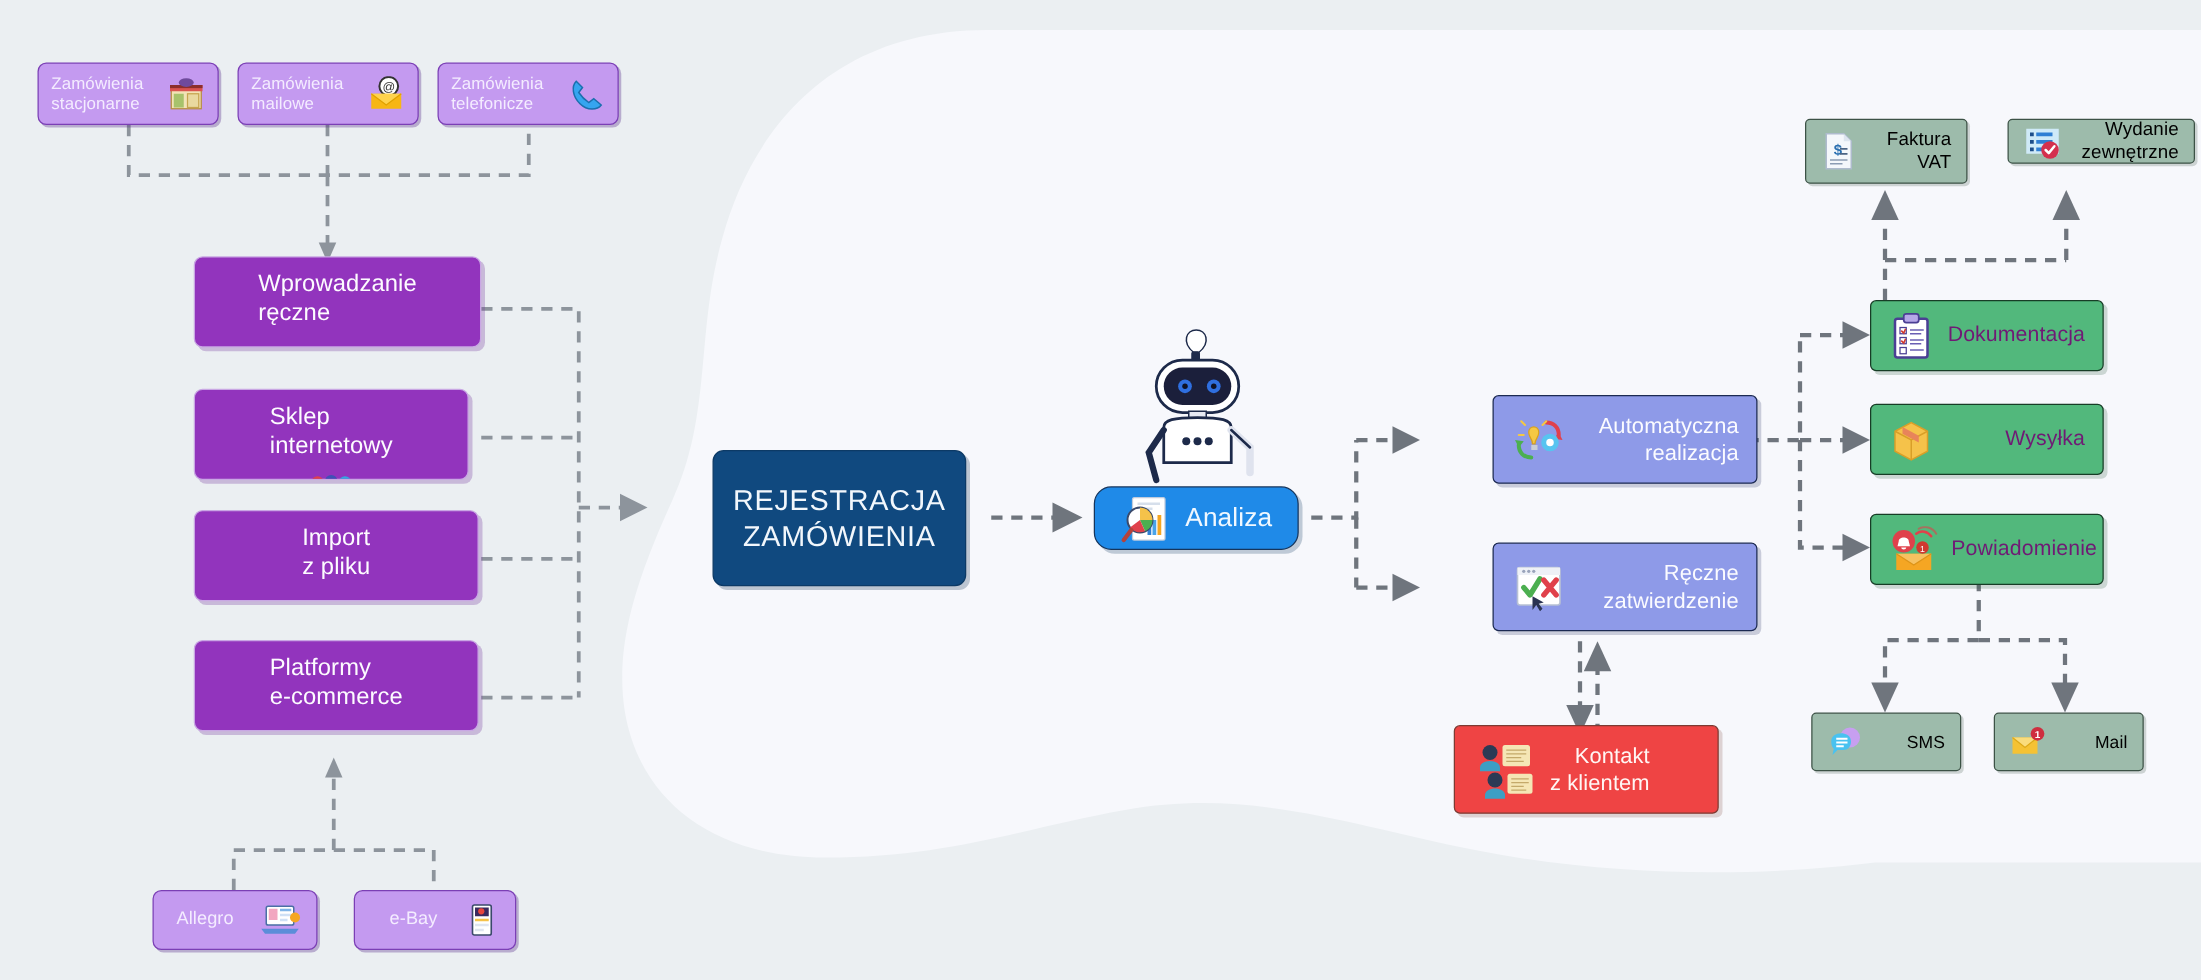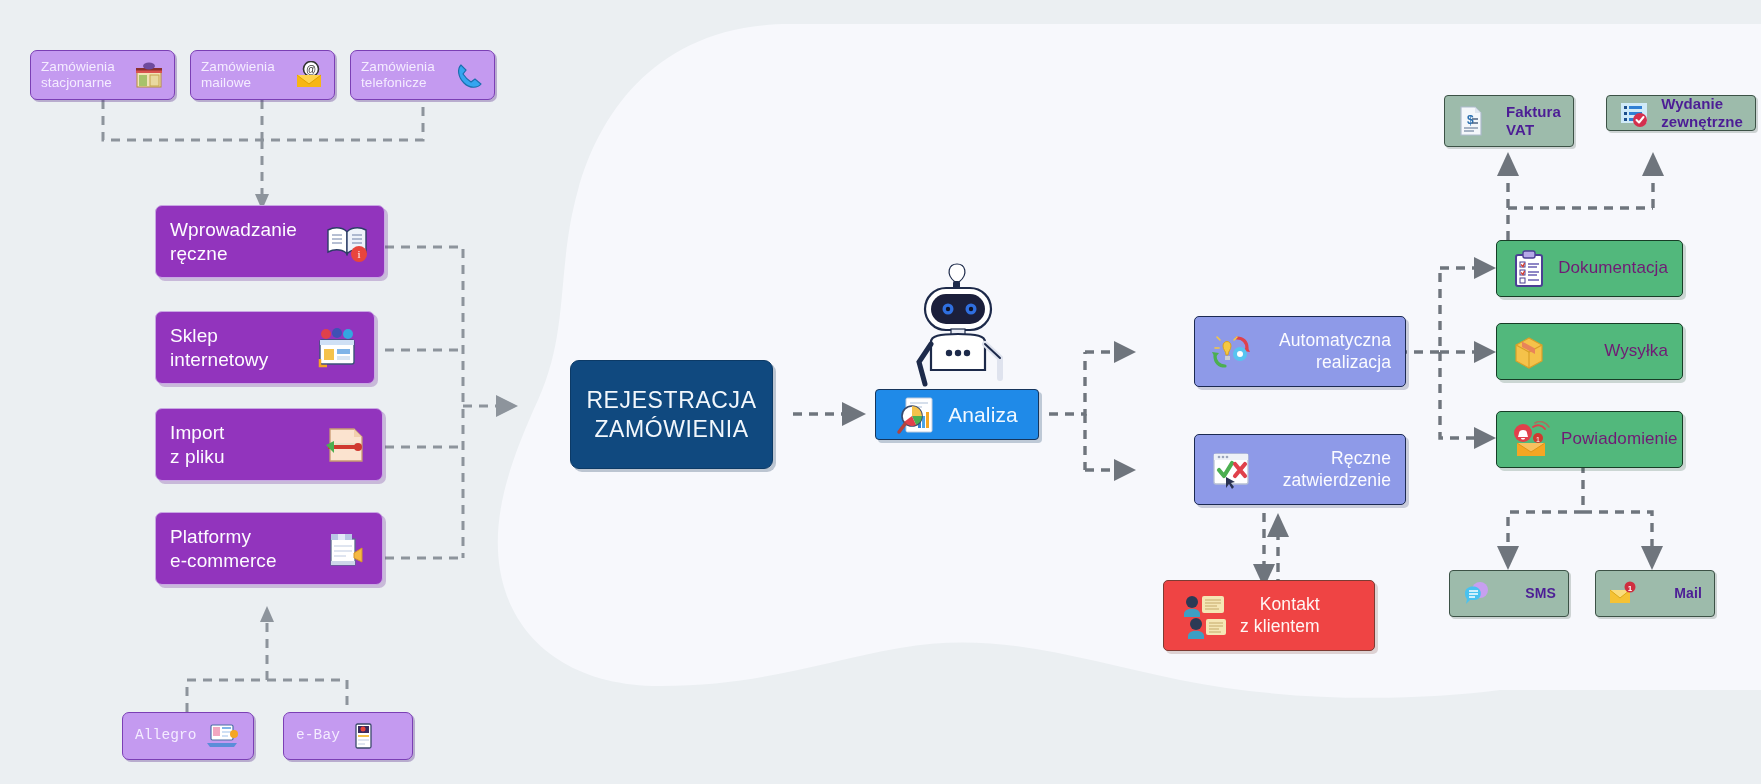--- a/index.html
+++ b/index.html
@@ -42,34 +42,34 @@
     gap:6px;
   }
   .chip-src .lbl{font-size:13.5px;color:#f4ecff;text-align:left;}
 
   
   .box-purple{
     background:#9234bd;
     border:1.5px solid #c9a7e4;
     box-shadow:3px 3px 0 rgba(120,60,160,.30);
     padding:10px 14px;
-    justify-content:space-between;
+    justify-content:flex-start;
     gap:10px;
+    flex-direction:column;
   }
   .box-purple .lbl{font-size:19px;color:#fdfbff;}
 
   
   .chip-mkt{
     background:#c49af0;
     border:1.5px solid #7b3fb5;
     box-shadow:2px 2px 0 rgba(90,50,140,.35);
     padding:8px 12px;
-    justify-content:flex-start;
-    gap:8px;
-    font-family:Liberation Mono, monospace;
+    justify-content:flex-end;
+    gap:20px;
   }
   .chip-mkt .lbl{font-size:14.5px;color:#f4ecff;}
 
   
   .box-reg{
     background:#10497f;
     border:1.5px solid #0c3a66;
     border-radius:9px;
     box-shadow:3px 3px 0 rgba(10,45,80,.25);
     justify-content:center;
@@ -77,21 +77,21 @@
     padding:14px 22px;
   }
   .box-reg .lbl{
     font-size:23px;color:#f2f7fc;letter-spacing:.6px;text-align:center;
   }
 
   
   .box-analiza{
     background:#1f8ae8;
     border:1.6px solid #16355c;
-    border-radius:4px;
+    border-radius:14px;
     box-shadow:3px 3px 0 rgba(20,60,100,.25);
     padding:8px 14px;
     gap:10px;
     justify-content:center;
   }
   .box-analiza .lbl{font-size:21px;color:#f0f8ff;}
 
   
   .box-peri{
     background:#8e9ae8;
@@ -131,21 +131,21 @@
   
   .box-sage{
     background:#9dbbab;
     border:1.5px solid #3c5246;
     border-radius:4px;
     box-shadow:2px 2px 0 rgba(60,82,70,.22);
     padding:8px 12px;
     gap:8px;
     justify-content:space-between;
   }
-  .box-sage .lbl{font-size:15px;color:#4c1d95;text-align:left;font-weight:bold;}
+  .box-sage .lbl{font-size:15px;color:#000000;text-align:right;}
   .box-sage.small .lbl{font-size:14px;}
 
   svg.conn{position:absolute;left:0;top:0;width:1761px;height:784px;pointer-events:none;}
   .dash{
     fill:none;stroke:#8d949c;stroke-width:3;
     stroke-dasharray:9 7;stroke-linecap:butt;
   }
   .dashd{
     fill:none;stroke:#6f757d;stroke-width:3.4;
     stroke-dasharray:9 7;

